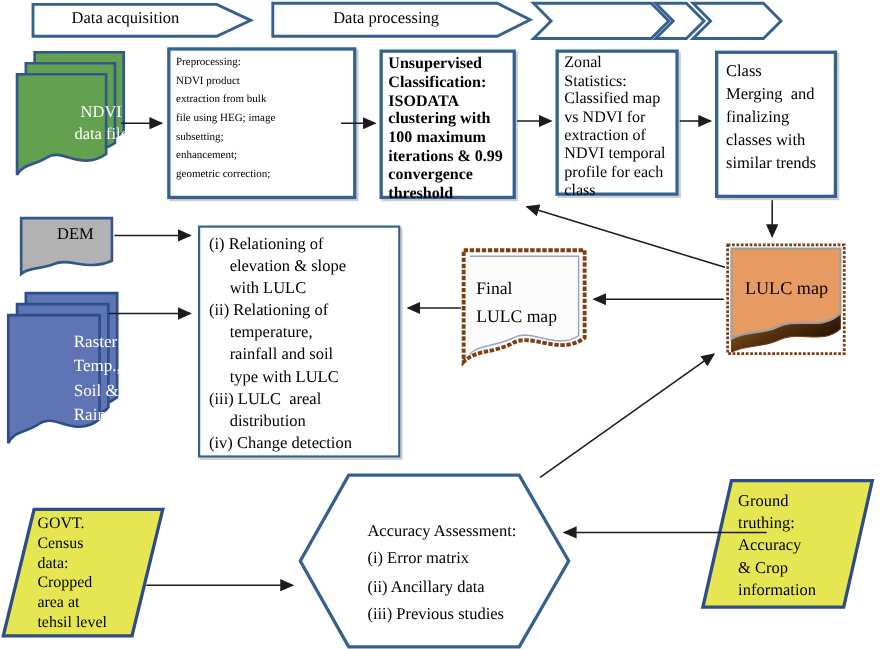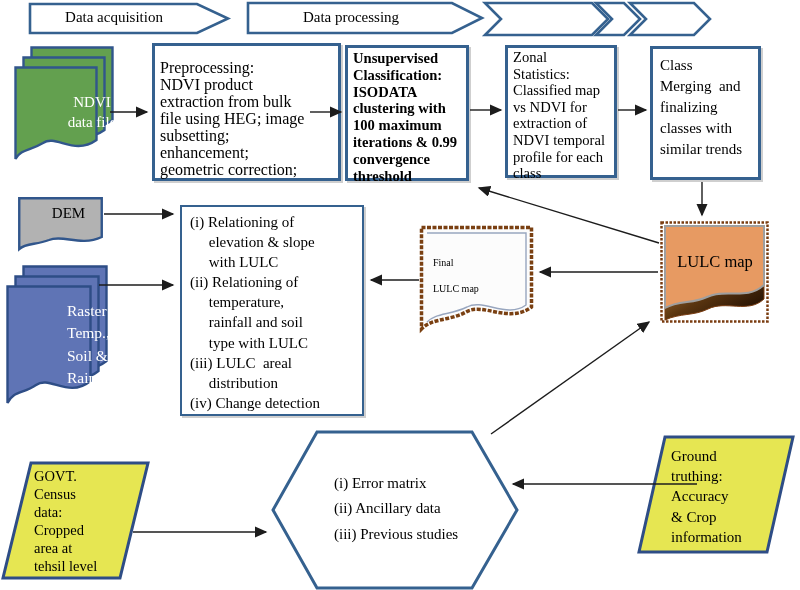--- a/index.html
+++ b/index.html
@@ -11,31 +11,31 @@
   .label{position:absolute;font-family:"Liberation Serif","DejaVu Serif",serif;color:#000;}
   .center{text-align:center;}
   .white{color:#fff;padding-left:36px;}
   .pre .ln{white-space:pre;}
   .box{
     position:absolute;box-sizing:border-box;background:#fff;
     border:3px solid #35618f;box-shadow:2px 2px 0 #cfcfcf;
     font-family:"Liberation Serif","DejaVu Serif",serif;color:#000;
   }
   .box .ln{white-space:pre;}
-  #box-preprocessing{left:152px;top:43px;width:189px;height:138px;font-size:16px;line-height:17px;padding:13px 5px;}
+  #box-preprocessing{left:152px;top:43px;width:172px;height:138px;font-size:10px;line-height:17px;padding:2px 5px;}
   #box-unsupervised{left:345px;top:45px;width:124px;height:136px;font-size:14.6px;line-height:16.8px;padding:2px 5px;font-weight:bold;}
   #box-zonal{left:505px;top:45px;width:112px;height:133px;font-size:14.6px;line-height:16.6px;padding:1px 5px;}
   #box-classid{left:650px;top:46px;width:111px;height:134px;font-size:15px;line-height:21px;padding:6px 7px;}
   #box-analysis{left:180px;top:205px;width:184px;height:211px;font-size:15px;line-height:20.1px;padding:5px 8px;border-width:2.5px;}
   #lbl-banner-acq{left:30px;top:9px;width:168px;font-size:15px;}
   #lbl-banner-proc{left:248px;top:9px;width:206px;font-size:15px;}
   #lbl-ndvi{left:14px;top:93px;width:84px;font-size:15px;line-height:19.5px;}
   #lbl-dem{left:18px;top:205px;width:101px;font-size:15px;}
   #lbl-raster{left:31px;top:300px;width:82px;font-size:15.5px;line-height:22.3px;}
-  #lbl-final{left:433px;top:250px;font-size:10px;line-height:25.5px;}
+  #lbl-final{left:433px;top:250px;font-size:16px;line-height:25.5px;}
   #lbl-lulc{left:662px;top:252px;width:106px;font-size:16.5px;}
   #lbl-govt{left:34px;top:468px;font-size:14.5px;line-height:17.9px;}
   #lbl-accuracy{left:334px;top:471px;font-size:15px;line-height:25.3px;}
   #lbl-ground{left:671px;top:446px;font-size:15px;line-height:20.2px;}
   #connectors{position:absolute;left:0;top:0;z-index:6;pointer-events:none;}
   #connectors line{stroke:#1c1c1c;stroke-width:1.4;}
 </style>
 </head>
 <body>
 
@@ -168,20 +168,21 @@
       <div class="ln">data:</div>
       <div class="ln">Cropped</div>
       <div class="ln">area at</div>
       <div class="ln">tehsil level</div>
     </div>
 
   <svg class="shape" style="left:270px;top:429px;" width="250" height="162">
     <polygon points="3,81 47,3 202,3 247,81 202,159 47,159" fill="#fff" stroke="#35618f" stroke-width="3"></polygon>
   </svg>
   <div class="label" id="lbl-accuracy">
+      <div class="ln">Accuracy Assessment:</div>
       <div class="ln">(i) Error matrix</div>
       <div class="ln">(ii) Ancillary data</div>
       <div class="ln">(iii) Previous studies</div>
     </div>
 
   <svg class="shape" style="left:626px;top:435px;" width="172" height="120">
     <polygon points="39,2 167,2 141,117 13,117" fill="#e6e652" stroke="#2e4d86" stroke-width="3"></polygon>
   </svg>
   <div class="label" id="lbl-ground">
       <div class="ln">Ground</div>

